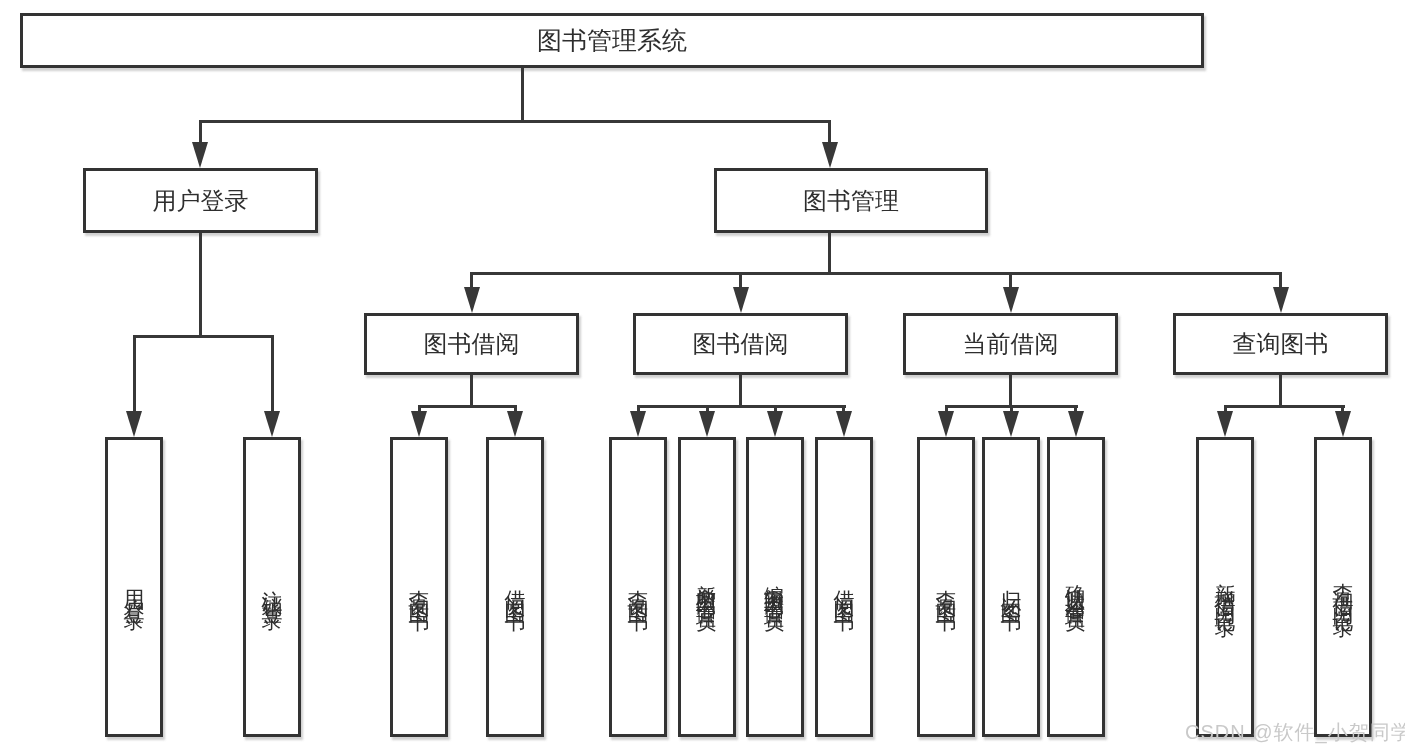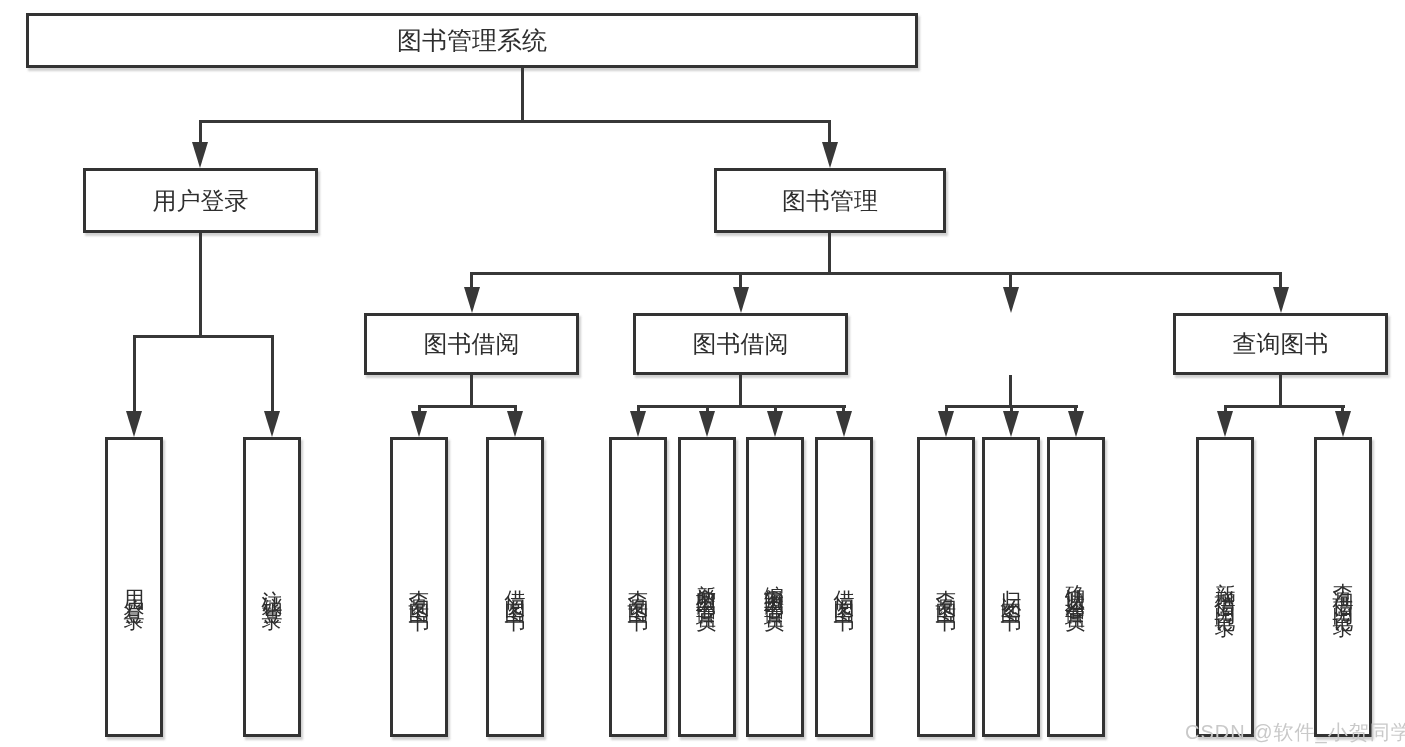--- a/index.html
+++ b/index.html
@@ -53,35 +53,35 @@
     letter-spacing:1px;
     z-index:30;
     white-space:nowrap;
   }
 </style>
 </head>
 <body>
 
 <div id="canvas">
 
-  <div class="box root" style="left:20px;top:13px;width:892px;height:55px;margin-left:6px;">
+  <div class="box root" style="left:20px;top:13px;width:1184px;height:55px;">
     <span>图书管理系统</span>
   </div>
 
   <div class="vline" style="left:521px;top:68px;height:52px;"></div>
   <div class="hline" style="left:199px;top:120px;width:632px;"></div>
   <div class="vline" style="left:199px;top:120px;height:24px;"></div>
   <div class="arrow" style="left:192px;top:142px;"></div>
   <div class="vline" style="left:828px;top:120px;height:24px;"></div>
   <div class="arrow" style="left:822px;top:142px;"></div>
 
   <div class="box" style="left:83px;top:168px;width:235px;height:65px;">
     <span>用户登录</span>
   </div>
-  <div class="box" style="left:714px;top:168px;width:232px;height:65px;">
+  <div class="box" style="left:714px;top:168px;width:274px;height:65px;">
     <span>图书管理</span>
   </div>
 
   <div class="vline" style="left:199px;top:233px;height:102px;"></div>
   <div class="hline" style="left:133px;top:335px;width:141px;"></div>
   <div class="vline" style="left:133px;top:335px;height:76px;"></div>
   <div class="arrow" style="left:126px;top:411px;"></div>
   <div class="vline" style="left:271px;top:335px;height:76px;"></div>
   <div class="arrow" style="left:264px;top:411px;"></div>
 
@@ -94,20 +94,23 @@
   <div class="vline" style="left:1009px;top:272px;height:15px;"></div>
   <div class="arrow" style="left:1003px;top:287px;"></div>
   <div class="vline" style="left:1279px;top:272px;height:15px;"></div>
   <div class="arrow" style="left:1273px;top:287px;"></div>
 
   <div class="box" style="left:364px;top:313px;width:215px;height:62px;">
     <span>图书借阅</span>
   </div>
   <div class="box" style="left:633px;top:313px;width:215px;height:62px;">
     <span>图书借阅</span>
+  </div>
+  <div class="box" style="left:903px;top:313px;width:215px;height:62px;">
+    <span>当前借阅</span>
   </div>
   <div class="box" style="left:1173px;top:313px;width:215px;height:62px;">
     <span>查询图书</span>
   </div>
 
   <div class="vline" style="left:470px;top:375px;height:30px;"></div>
   <div class="hline" style="left:418px;top:405px;width:99px;"></div>
   <div class="vline" style="left:418px;top:405px;height:8px;"></div>
   <div class="arrow" style="left:411px;top:411px;"></div>
   <div class="vline" style="left:514px;top:405px;height:8px;"></div>

